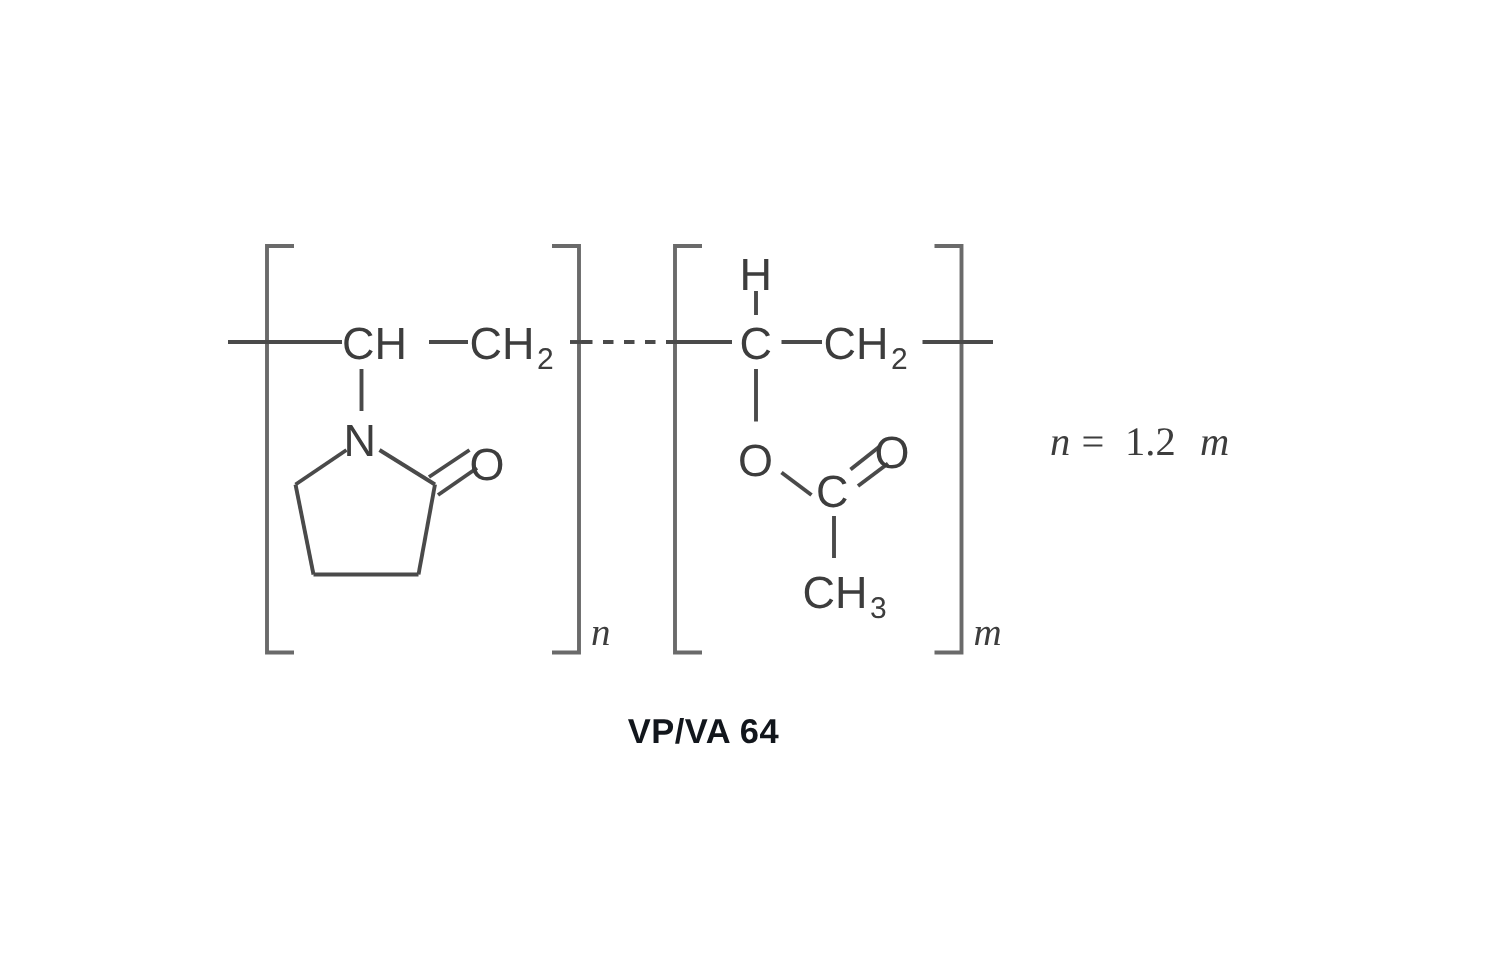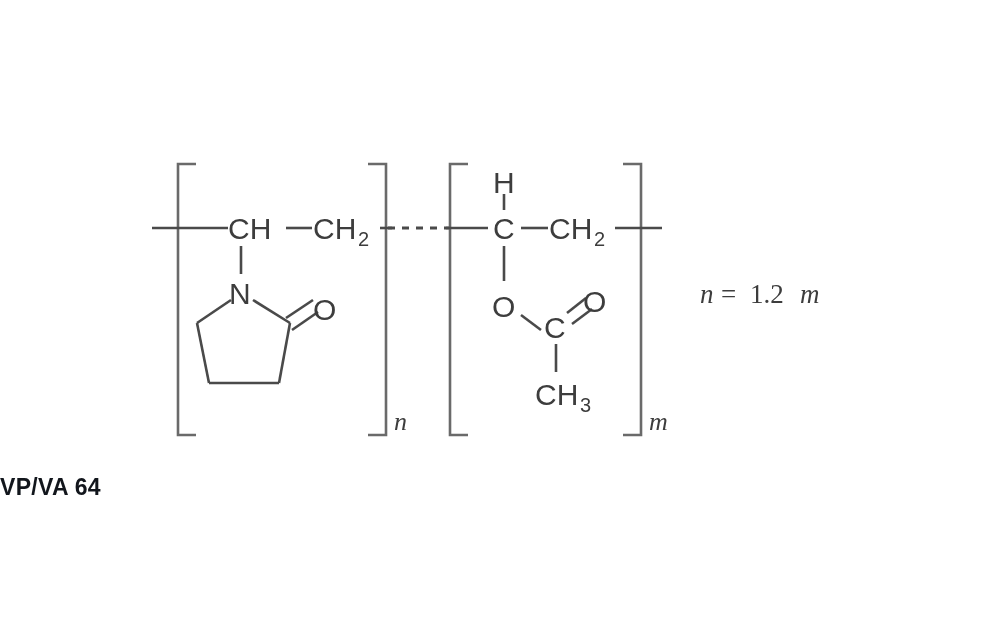--- a/index.html
+++ b/index.html
@@ -74,21 +74,21 @@
     stroke: #4a4a4a;
     stroke-width: 2.8;
     fill: none;
     stroke-dasharray: 7 7;
   }
   #caption {
     position: absolute;
     left: 0;
     top: 474px;
     width: 938px;
-    text-align: left;
+    text-align: center;
     font-family: "Liberation Sans", sans-serif;
     font-weight: bold;
     font-size: 23px;
     color: #12161c;
     letter-spacing: 0.3px;
   }
 </style>
 </head>
 <body style="background: rgb(255, 255, 255);">
 

